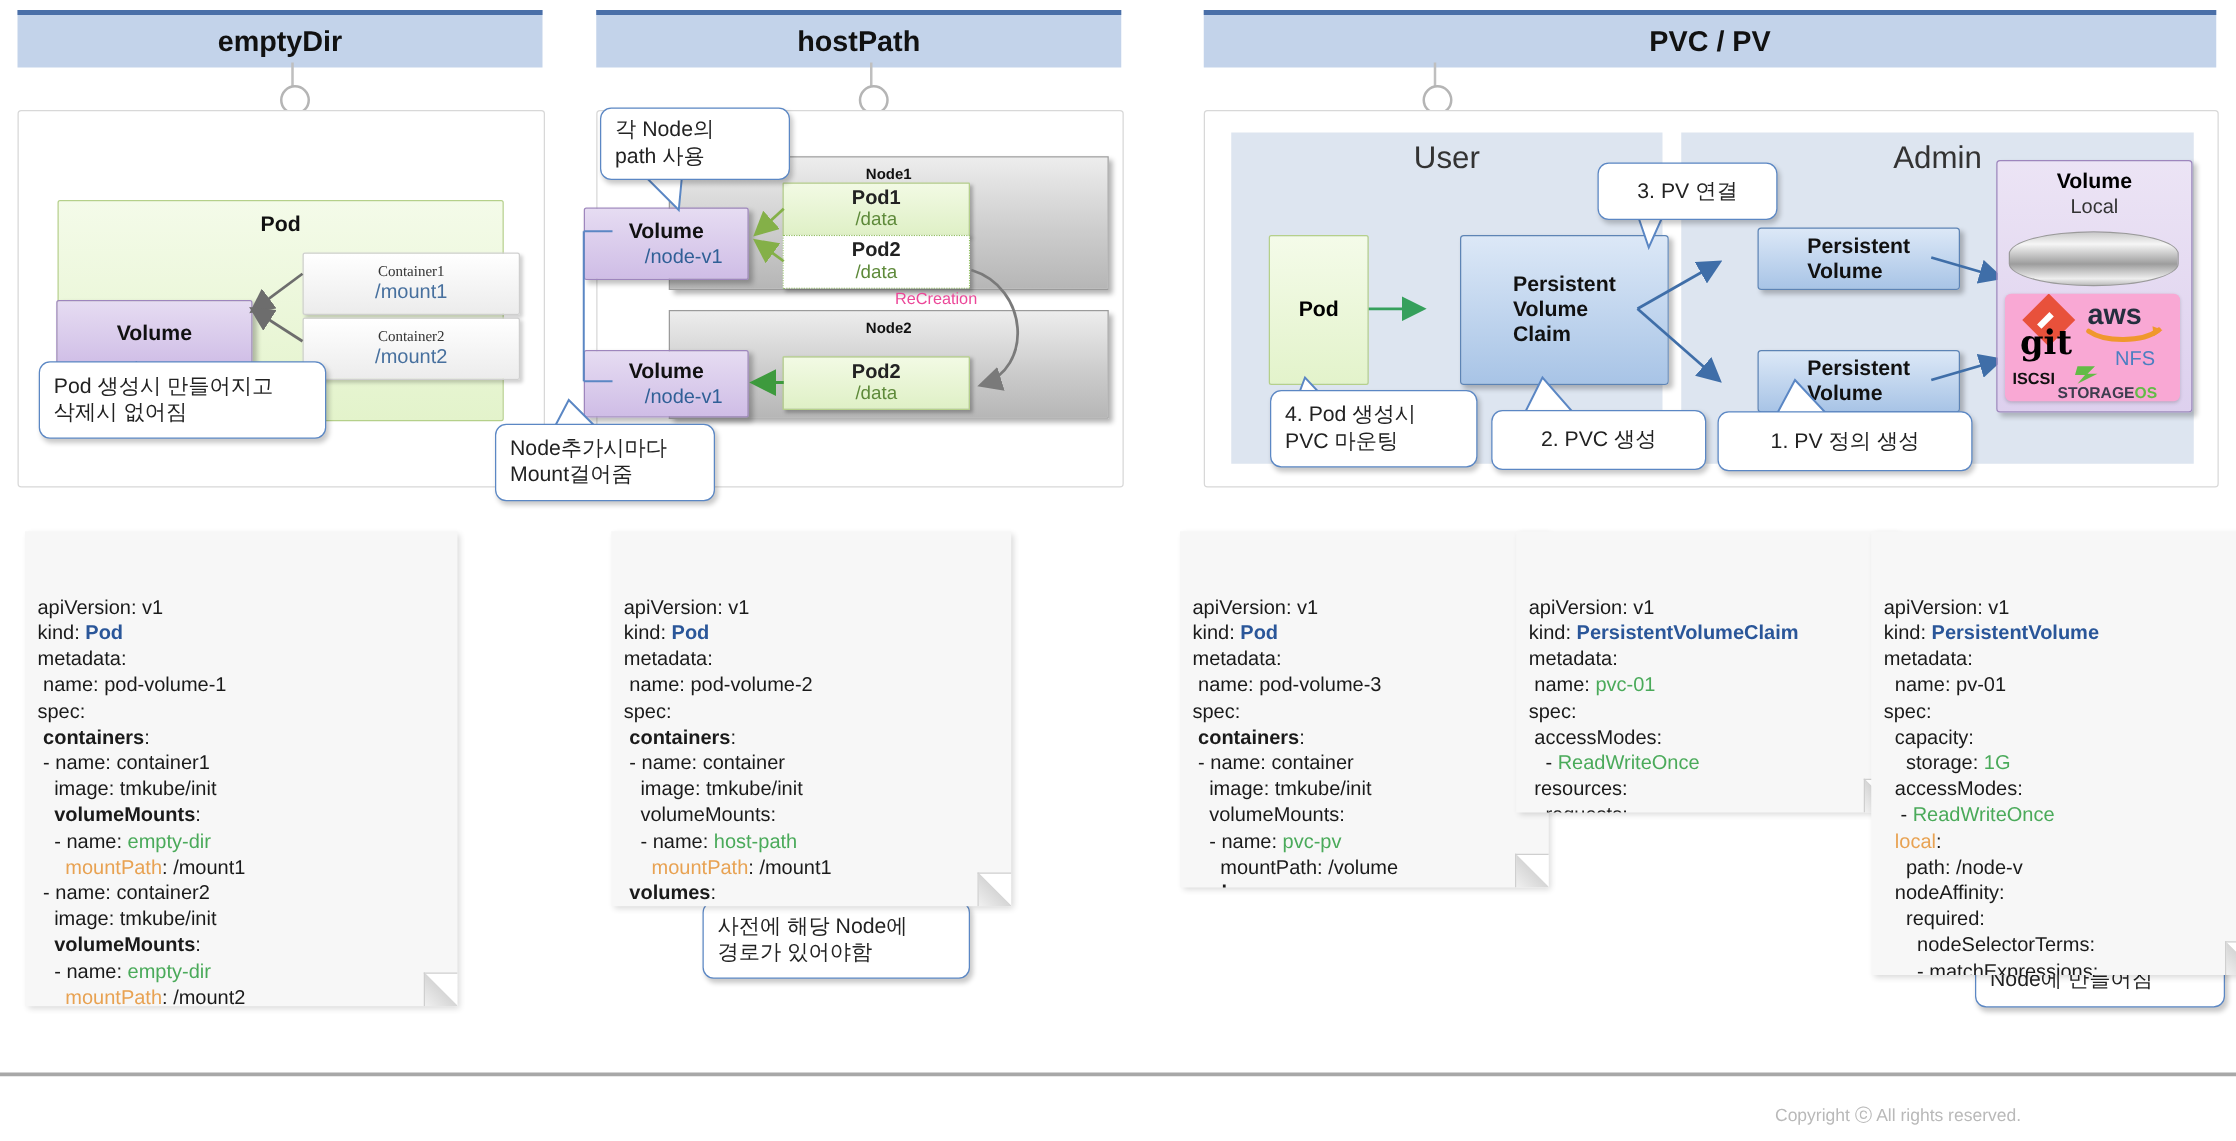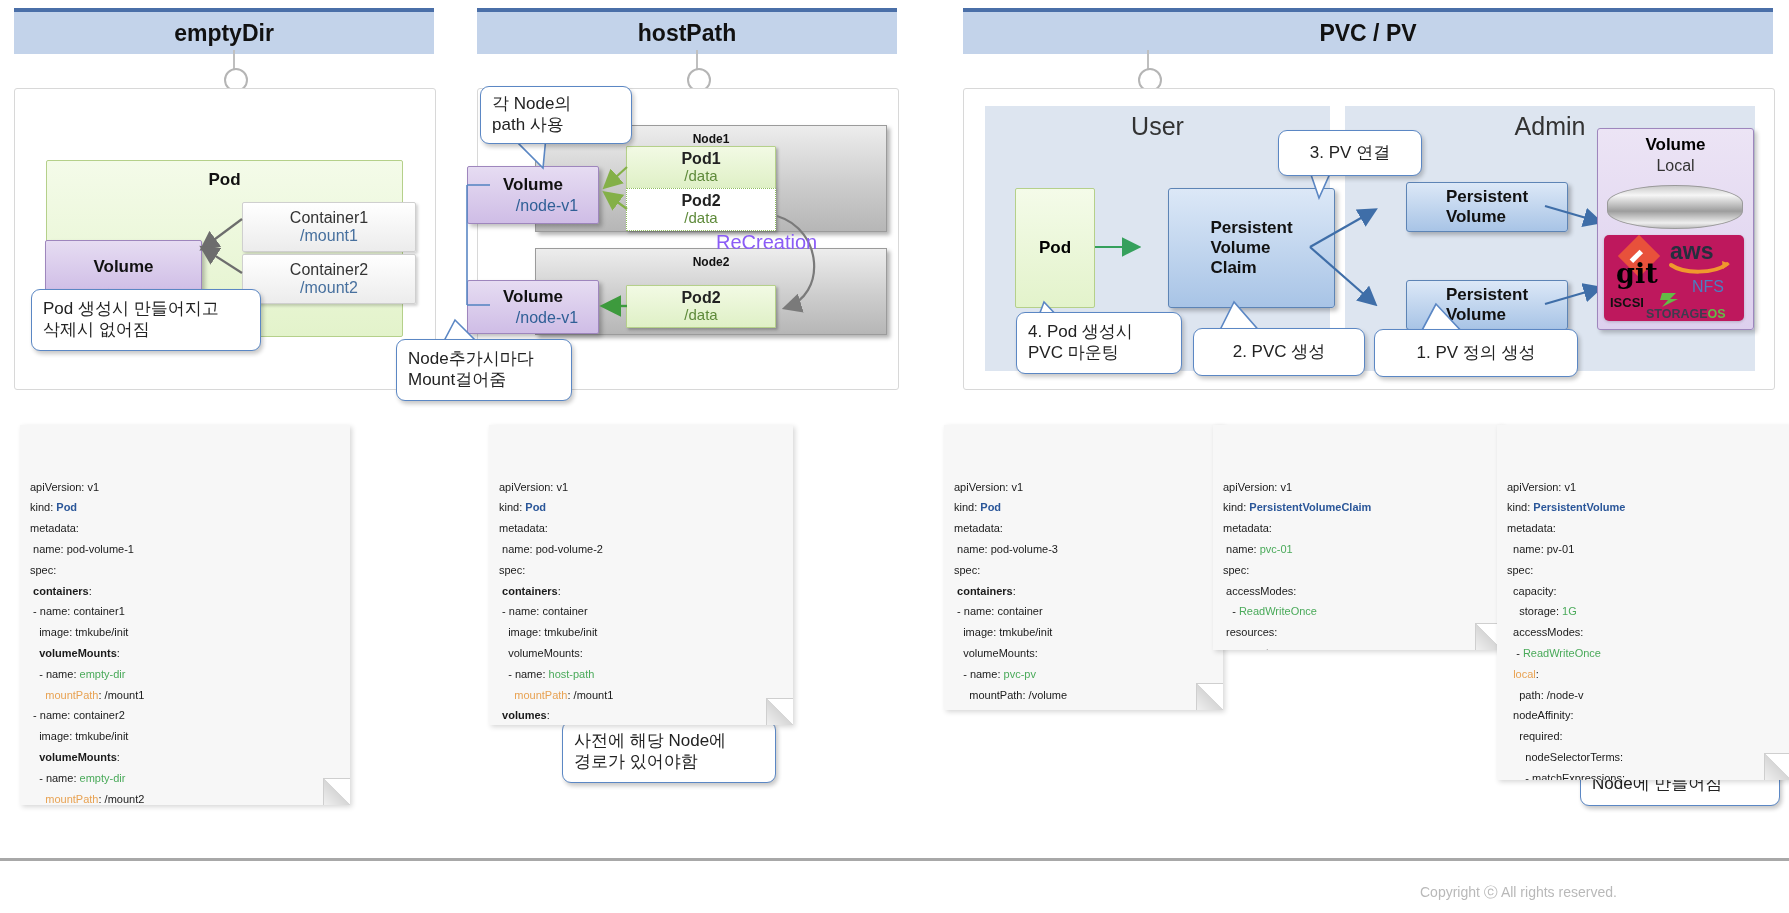--- a/index.html
+++ b/index.html
@@ -43,21 +43,21 @@
   .volbox .v-name{font-weight:bold;font-size:17px;color:#111;line-height:1.2;}
   .volbox .v-path{font-size:16px;color:#2f5f96;line-height:1.2;margin-left:28px;}
 
   
   .chip{
     position:absolute;border:1px solid #cfcfcf;border-radius:2px;
     background:linear-gradient(180deg,#ffffff 0%,#ececec 100%);
     box-shadow:2px 2px 3px rgba(0,0,0,.18);
     display:flex;flex-direction:column;align-items:center;justify-content:center;
   }
-  .chip .c-name{font-size:16px;color:#333;line-height:1.15;}
+  .chip .c-name{font-size:12px;color:#333;line-height:1.15;font-family:Liberation Serif, serif;}
   .chip .c-path{font-size:16px;color:#47709e;line-height:1.15;}
 
   
   .nodebox{
     position:absolute;border:1px solid #9b9b9b;
     background:linear-gradient(180deg,#ededed 0%,#cdcdcd 55%,#b6b6b6 100%);
     box-shadow:3px 3px 4px rgba(0,0,0,.3);
   }
   .nodebox .n-title{text-align:center;font-weight:bold;font-size:12px;padding-top:6px;color:#111;}
 
@@ -96,42 +96,42 @@
   .vollocal{
     position:absolute;border:1px solid #9e86bd;border-radius:3px;
     background:linear-gradient(180deg,#ece4f5 0%,#ddd0ee 100%);
     box-shadow:3px 3px 4px rgba(0,0,0,.22);
   }
   .vollocal .vl-title{text-align:center;font-weight:bold;font-size:17px;padding-top:6px;}
   .vollocal .vl-sub{text-align:center;font-size:16px;color:#333;padding-top:2px;}
   .cyl{position:absolute;border-radius:50%/18px;
     background:linear-gradient(180deg,#c9c9c9 0%,#f6f6f6 22%,#9d9d9d 60%,#efefef 88%,#bdbdbd 100%);
     border:1px solid #9a9a9a;}
-  .logopanel{position:absolute;background:#be185d;border-radius:5px;box-shadow:0 1px 3px rgba(0,0,0,.18);overflow:hidden;}
+  .logopanel{position:absolute;background:#f9a8d4;border-radius:5px;box-shadow:0 1px 3px rgba(0,0,0,.18);overflow:hidden;}
 
   
   .yaml{
     position:absolute;background:#f7f7f7;
     box-shadow:2px 2px 5px rgba(0,0,0,.16);
-    font-size:11px;line-height:20.8px;
+    font-size:16px;line-height:20.8px;
     color:#1a1a1a;white-space:pre;
-    padding:10px 4px 0 10px;
+    padding:10px 20px 0 10px;
     overflow:hidden;
   }
   .yaml .b{font-weight:bold;}
   .yaml .kind{font-weight:bold;color:#2a5699;}
   .yaml .g{color:#4aaa5a;}
   .yaml .o{color:#e8a252;}
   .corner{position:absolute;width:26px;height:26px;
      background:linear-gradient(225deg,#ffffff 0%,#ffffff 48%,#d6d6d6 50%,#f0f0f0 100%);
      border-left:1px solid #cfcfcf;border-top:1px solid #cfcfcf;}
 
   .hrule{position:absolute;height:3px;background:#a8a8a8;}
   .copyright{position:absolute;font-size:14px;color:#b9b9b9;}
-  .recreate-lbl{position:absolute;font-size:20px;color:#8b5cf6;}
+  .recreate-lbl{position:absolute;font-size:13px;color:#ec4899;}
 </style>
 </head>
 <body>
 
 <div class="banner" style="left:14px;top:8px;width:420px;">
   <span>emptyDir</span>
 </div>
 <div class="stem" style="left:233px;top:50px;height:28px;"></div>
 <div class="knob" style="left:224px;top:68px;"></div>
 

